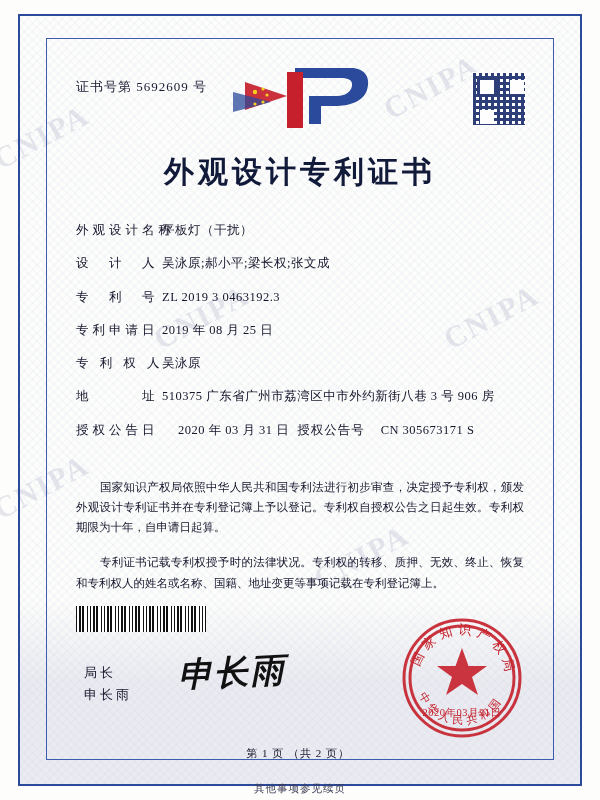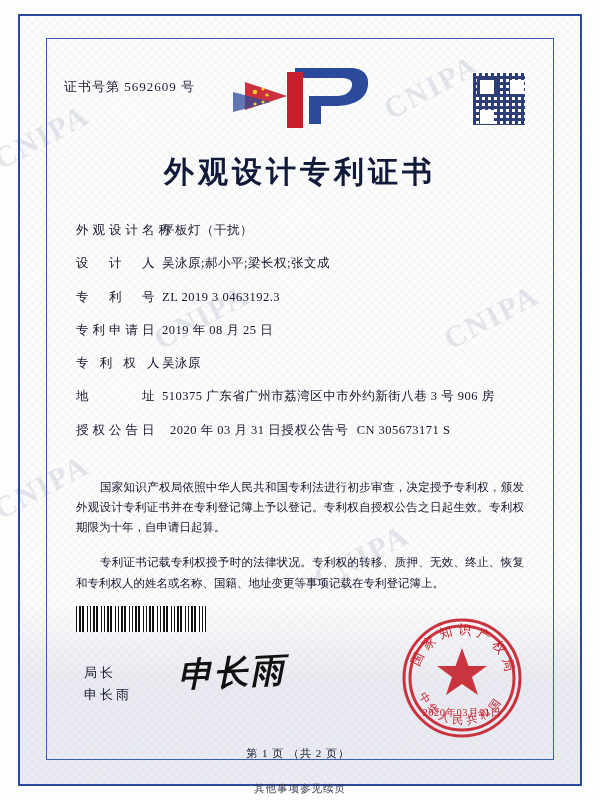--- a/index.html
+++ b/index.html
@@ -68,21 +68,21 @@
     color: rgba(170,175,200,0.30);
     transform: rotate(-28deg);
     white-space: nowrap;
     pointer-events: none;
     font-weight: bold;
   }
 
   
   .cert-no {
     position: absolute;
-    left: 64px; top: 78px;
+    left: 76px; top: 78px;
     font-size: 13px;
     letter-spacing: 1px;
     color: #1b1b33;
   }
 
   .qr {
     position: absolute;
     right: 74px; top: 72px;
     width: 52px; height: 52px;
     background-color: #fff;
@@ -146,20 +146,21 @@
     flex: 0 0 86px;
     letter-spacing: 4px;
     white-space: nowrap;
   }
   .field .val {
     flex: 1 1 auto;
     letter-spacing: 0.5px;
   }
   .field.inline2 {
     justify-content: flex-start;
+    gap: 8px;
   }
   .field .lbl2 {
     flex: 0 0 auto;
     letter-spacing: 1px;
     white-space: nowrap;
   }
   .field .val2 {
     flex: 0 0 auto;
     margin-left: 8px;
     letter-spacing: 0.5px;

